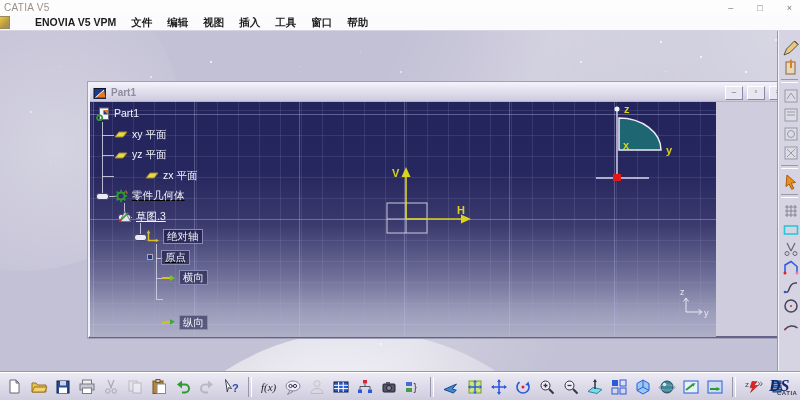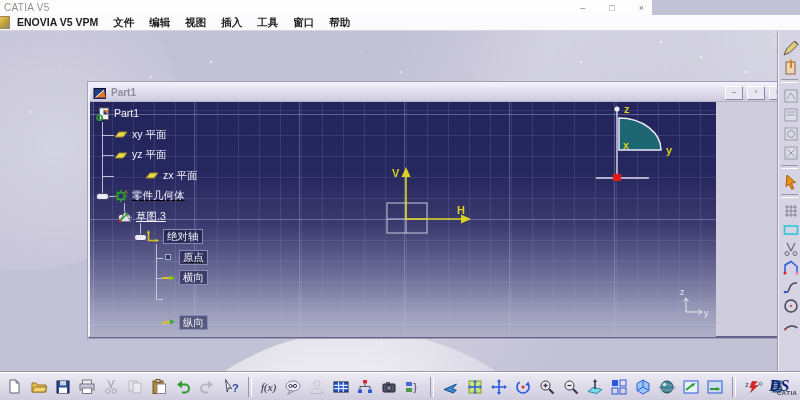--- a/index.html
+++ b/index.html
@@ -1,31 +1,31 @@
 <!DOCTYPE html>
 <html><head>
 <meta charset="utf-8">
 <style>
   html,body{margin:0;padding:0;width:800px;height:400px;overflow:hidden;
     font-family:"Liberation Sans","DejaVu Sans",sans-serif;}
   .screen{position:relative;width:800px;height:400px;background:#c3c1d5;overflow:hidden;}
 
   
-  .titlebar{position:absolute;left:0;top:0;width:652px;height:15px;background:#fdfdfe;
+  .titlebar{position:absolute;left:0;top:0;width:800px;height:15px;background:#fdfdfe;
     border-bottom:1px solid #e8e6ee;display:flex;align-items:center;}
   .apptitle{font-size:10px;color:#9a9088;margin-left:4px;letter-spacing:.3px;}
   .wcontrols{margin-left:auto;display:flex;gap:24px;margin-right:8px;}
   .wbtn{font-size:9px;color:#777;line-height:14px;cursor:default;}
 
   
   .menubar{position:absolute;left:0;top:15px;width:800px;height:15px;background:#fbfafd;
     border-bottom:1px solid #d6d3e2;display:flex;align-items:center;}
   .appicon-frag{width:9px;height:11px;margin-left:0;
     background:linear-gradient(135deg,#e8c84a 0%,#b89a3a 60%,#8a8a92 100%);border:1px solid #98885a;border-left:none;}
-  .menus{display:flex;gap:15px;padding-left:7px;}
+  .menus{display:flex;gap:15px;padding-left:25px;}
   .menu-item{font-size:10.5px;font-weight:bold;color:#1c1c1c;white-space:nowrap;cursor:default;}
 
   
   .workspace{position:absolute;left:0;top:31px;width:800px;height:341px;overflow:hidden;
     background:
       radial-gradient(circle at 98% 0%,rgba(255,255,255,.35),rgba(255,255,255,0) 38%),
       linear-gradient(115deg,rgba(255,255,255,0) 42%,rgba(255,255,255,.20) 58%,rgba(255,255,255,0) 74%),
       #c3c1d5;}
   .moon{position:absolute;border-radius:50%;pointer-events:none;}
   .m1{left:110px;top:300px;width:500px;height:500px;
@@ -271,21 +271,21 @@
             <div class="tnode" style="left: 55px; top: 127px;">
               <span class="ticon ibox">
                 <svg viewBox="0 0 0 0 14 14" width="100%" height="100%">
                   <path d="M3.5 2.5v8H11.5" fill="none" stroke="#d8c020" stroke-width="1.6"></path>
                   <path d="M3.5 0L1.7 3.2h3.6z" fill="#d8c020"></path>
                   <path d="M14 10.5l-3.2-1.8v3.6z" fill="#d8c020"></path>
                 </svg>
               </span>
               <span class="tlabel boxed">绝对轴</span>
             </div>
-            <div class="tnode" style="left: 71px; top: 147.5px; text-decoration: underline;">
+            <div class="tnode" style="left: 53px; top: 147.5px; text-decoration: underline;">
               <span class="ticon ibox">
                 <svg viewBox="0 0 0 0 14 14" width="100%" height="100%">
                   <rect x="4.5" y="4.5" width="5" height="5" fill="#223a7a" stroke="#aab"></rect>
                 </svg>
               </span>
               <span class="tlabel boxed">原点</span>
             </div>
             <div class="tnode" style="left: 71px; top: 168px;">
               <span class="ticon ibox">
                 <svg viewBox="0 0 0 0 14 14" width="100%" height="100%">

